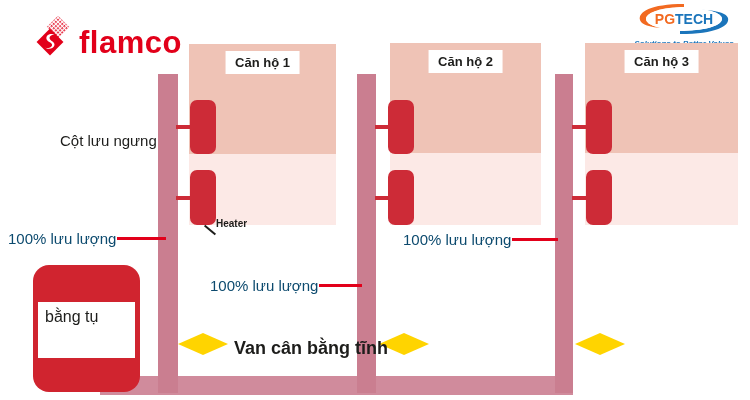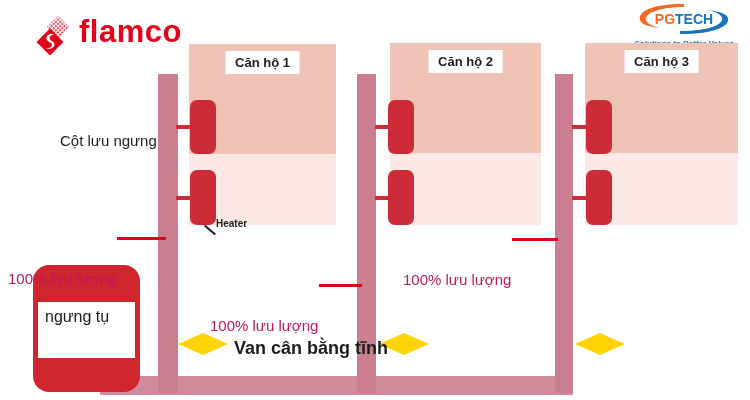--- a/index.html
+++ b/index.html
@@ -1,21 +1,21 @@
 <!DOCTYPE html>
 <html><head>
 <meta charset="utf-8">
 <style>
   html,body{margin:0;padding:0;background:#fff;}
   .canvas{
     position:relative;width:750px;height:400px;background:#ffffff;overflow:hidden;
     font-family:"Liberation Sans", sans-serif;color:#1d1d1b;
   }
   
-  .flamco{position:absolute;left:36px;top:16px;display:flex;align-items:flex-start;gap:7px;}
+  .flamco{position:absolute;left:36px;top:16px;display:flex;align-items:flex-end;gap:7px;}
   .flamco-word{font-size:31px;font-weight:bold;color:#e2001a;letter-spacing:.5px;line-height:1;}
   .pgtech{position:absolute;left:626px;top:3px;width:116px;text-align:center;}
   .pg-tagline{font-size:8px;font-weight:bold;font-style:italic;color:#1b75bb;margin-top:0px;white-space:nowrap;}
   
   .pipe{position:absolute;background:#ca7e90;}
   .pipe-h{left:100px;top:376px;width:473px;height:19px;background:#d08b9c;z-index:1;}
   .pipe-v1{left:158px;top:74px;width:20px;height:319px;z-index:2;}
   .pipe-v2{left:357px;top:74px;width:19px;height:319px;z-index:2;}
   .pipe-v3{left:555px;top:74px;width:18px;height:319px;z-index:2;}
   
@@ -37,21 +37,21 @@
   
   .boiler{position:absolute;left:33px;top:265px;width:107px;height:127px;background:#d0242f;border-radius:16px;z-index:4;}
   .boiler-label{position:absolute;left:5px;right:5px;top:37px;height:56px;background:#fff;
     font-size:16px;line-height:1.35;padding:4px 0 0 7px;box-sizing:border-box;}
   
   .valve{position:absolute;width:50px;height:22px;background:#ffd400;z-index:5;
     clip-path:polygon(50% 0,100% 50%,50% 100%,0 50%);}
   
   .ann{position:absolute;z-index:6;white-space:nowrap;}
   .txt-black{font-size:15px;color:#1d1d1b;}
-  .txt-red{font-size:15px;color:#be185d;margin-top:40px;}
+  .txt-red{font-size:15px;color:#0c4a6e;}
   .lead{position:absolute;height:3px;background:#e2001a;z-index:6;}
   .heater-tag{font-size:10px;font-weight:bold;color:#1d1d1b;}
   .heater-lead{position:absolute;width:14px;height:2px;background:#1d1d1b;transform:rotate(40deg);z-index:6;}
   .valve-tag{font-size:18px;font-weight:bold;color:#1d1d1b;}
 </style>
 </head>
 <body>
 
 <div class="canvas">
 
@@ -113,21 +113,21 @@
 
   <div class="heater hA" style="left:190px;"></div>
   <div class="heater hB" style="left:190px;"></div>
   <div class="heater hA" style="left:388px;"></div>
   <div class="heater hB" style="left:388px;"></div>
   <div class="heater hA" style="left:586px;"></div>
   <div class="heater hB" style="left:586px;"></div>
 
   <div class="boiler">
     <div class="boiler-label">
-      <div>ngưng tụ</div>
+      <div>bằng tụ</div>
     </div>
   </div>
 
   <div class="valve" style="left:178px;top:333px;"></div>
   <div class="valve" style="left:379px;top:333px;"></div>
   <div class="valve" style="left:575px;top:333px;"></div>
 
   <div class="ann txt-black" style="left:60px;top:132px;">Cột lưu ngưng</div>
 
   <div class="ann txt-red" style="left:8px;top:230px;">100% lưu lượng</div>

